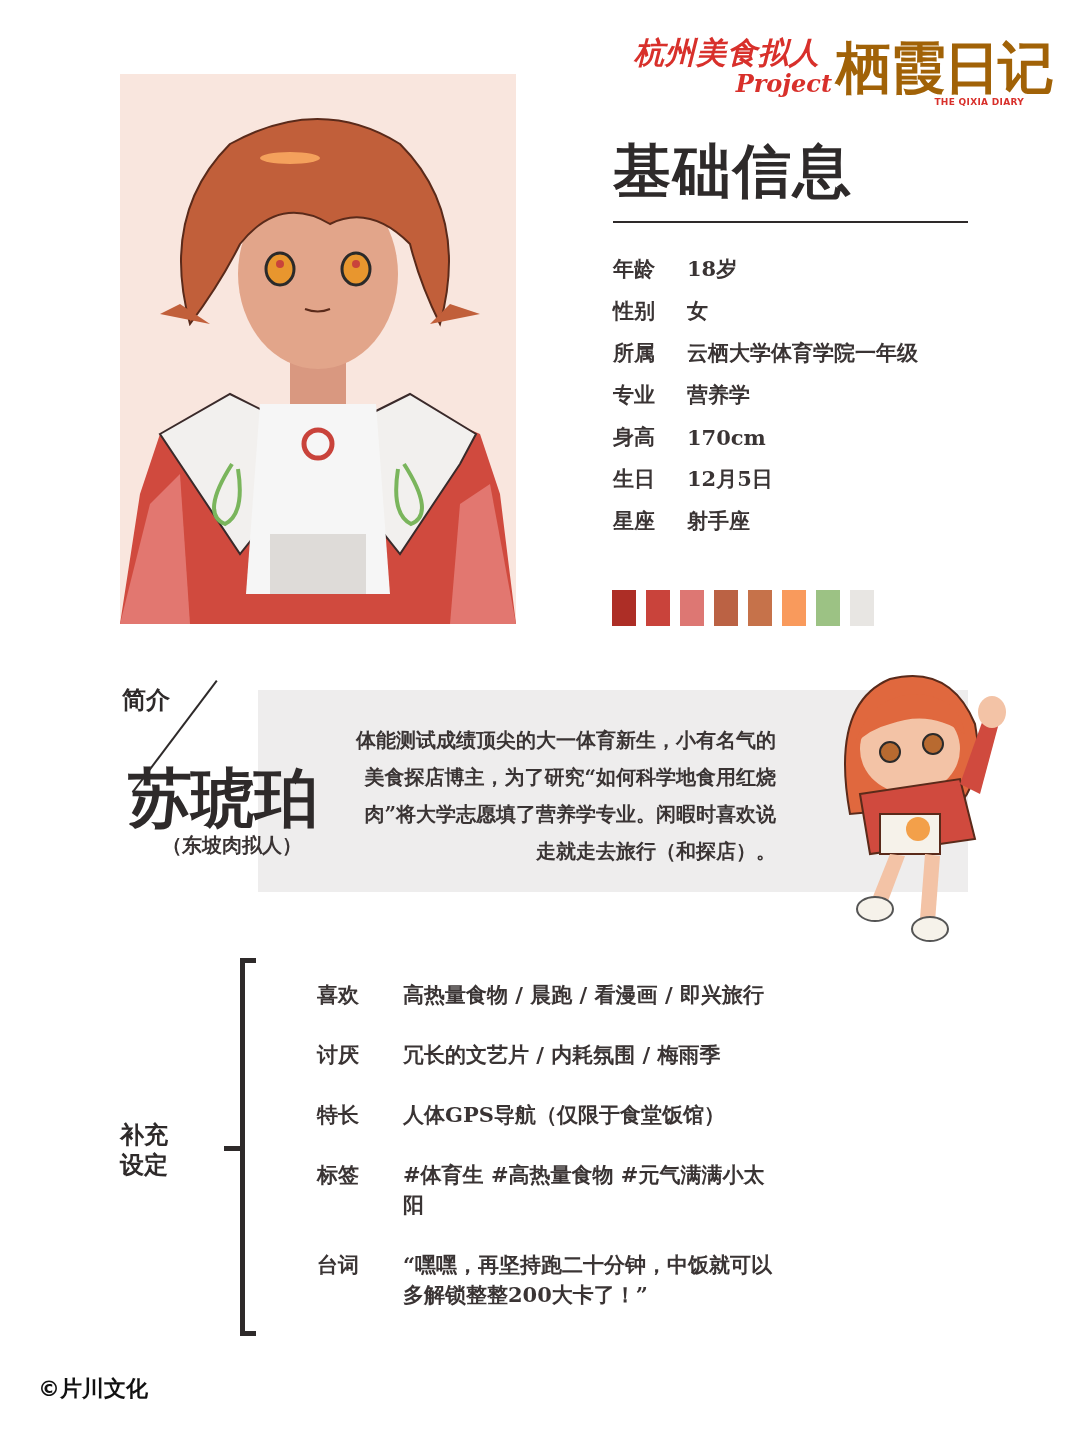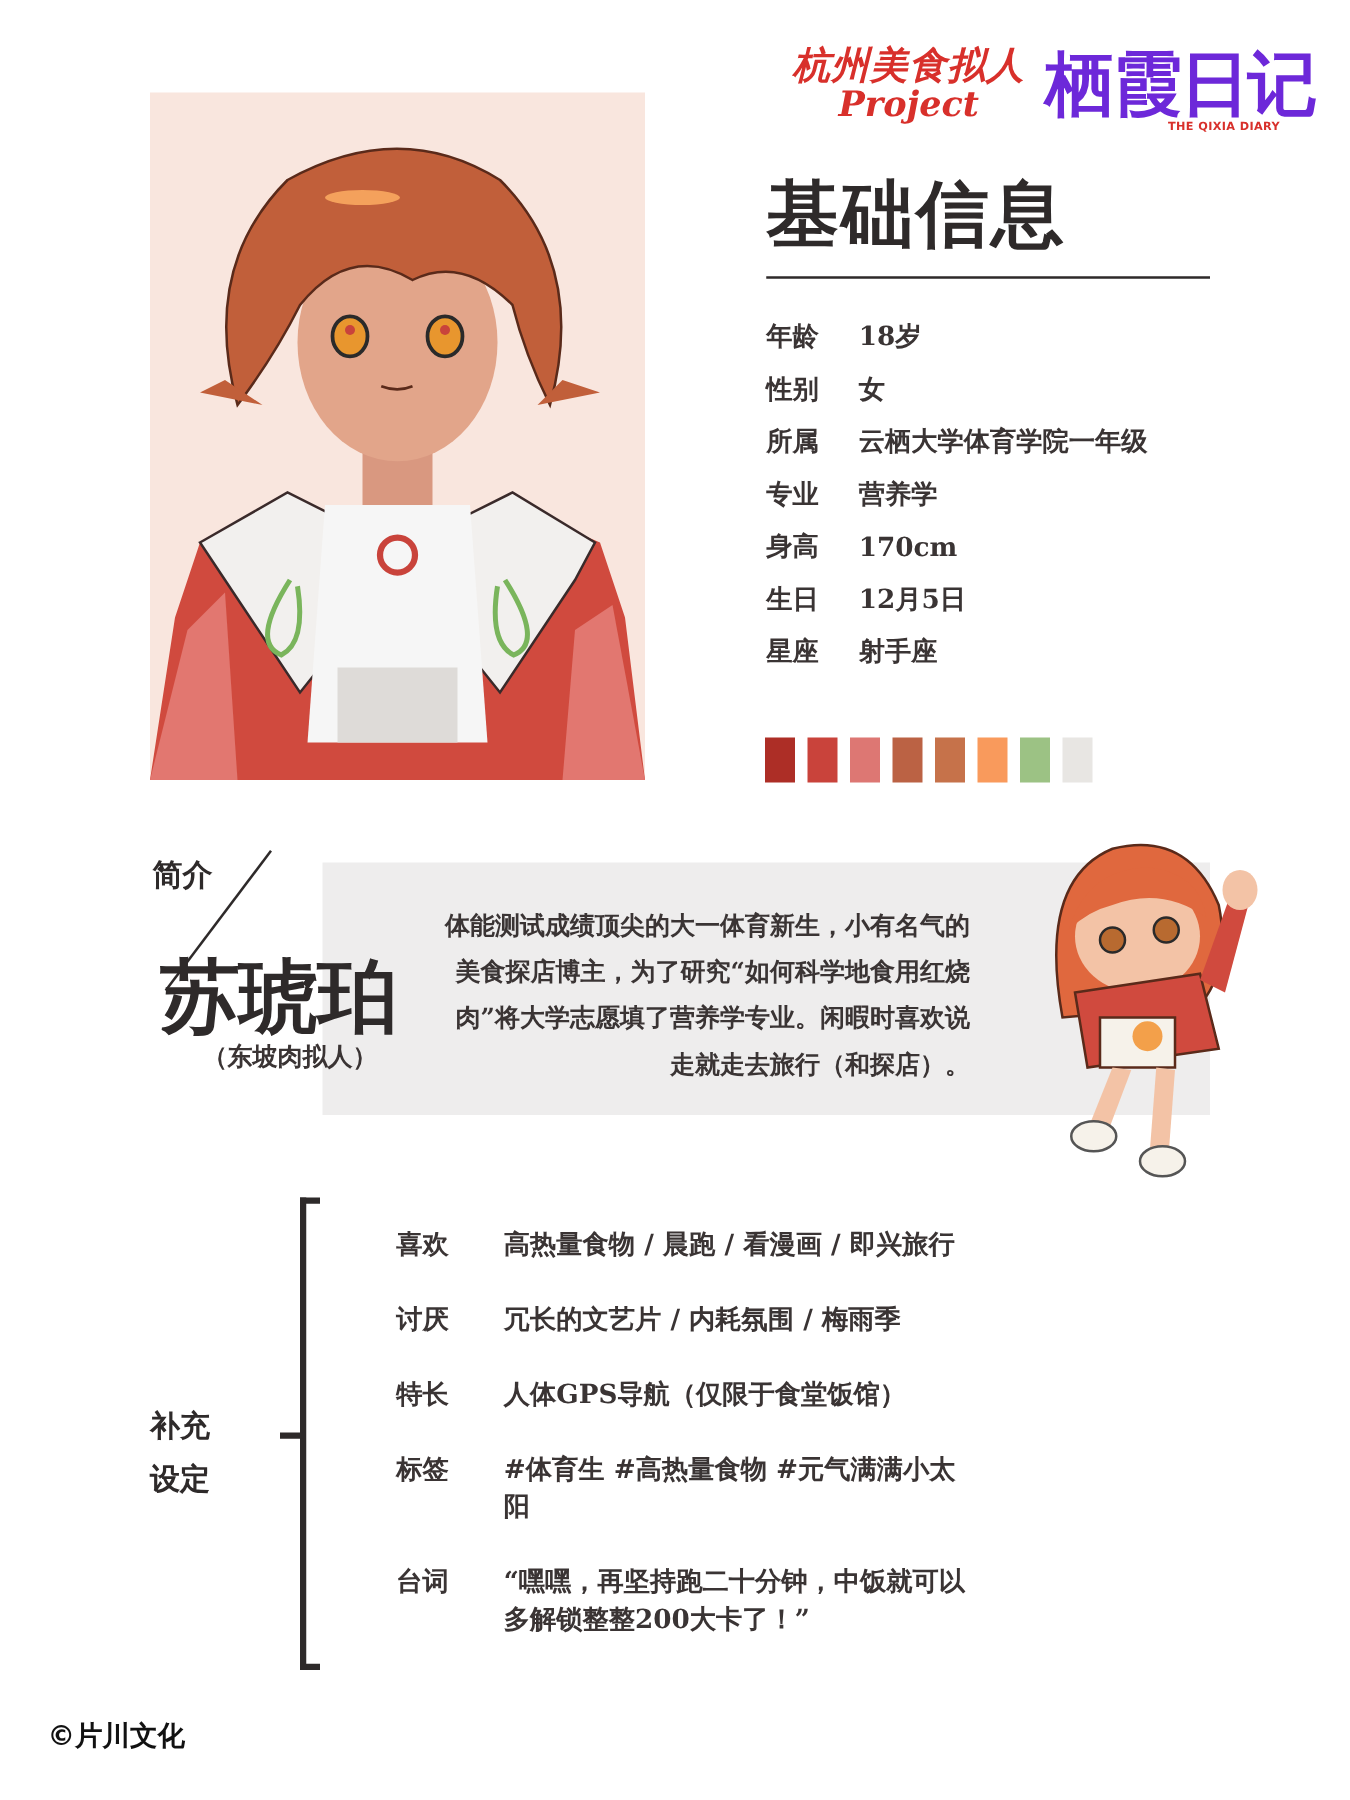--- a/index.html
+++ b/index.html
@@ -2,23 +2,23 @@
 <html><head>
 <meta charset="utf-8">
 <style>
   * { box-sizing: border-box; margin: 0; padding: 0; }
   html, body { width: 1080px; height: 1440px; background: #ffffff; overflow: hidden; }
   body { position: relative; font-family: "DejaVu Serif", "Liberation Serif", serif; color: #2e2a2a; }
 
   
   .logo-left { position: absolute; left: 622px; top: 36px; width: 210px; height: 70px; text-align: center; }
   .logo-left .cn { font-family: "DejaVu Sans", sans-serif; font-weight: bold; font-size: 30px; color: #d8302b; letter-spacing: 1px; font-style: italic; line-height: 34px; }
-  .logo-left .en { font-family: "DejaVu Serif", serif; font-weight: bold; font-style: italic; font-size: 28px; color: #d8302b; line-height: 28px; }
+  .logo-left .en { font-family: "DejaVu Serif", serif; font-weight: bold; font-style: italic; font-size: 24px; color: #d8302b; line-height: 28px; text-align: right; }
   .logo-right { position: absolute; left: 836px; top: 38px; width: 220px; height: 72px; }
-  .logo-right .cn { font-family: "DejaVu Sans", sans-serif; font-weight: bold; font-size: 56px; color: #6d28d9; line-height: 60px; letter-spacing: -2px; }
+  .logo-right .cn { font-family: "DejaVu Sans", sans-serif; font-weight: bold; font-size: 56px; color: #a16207; line-height: 60px; letter-spacing: -2px; }
   .logo-right .en { position: absolute; right: 32px; top: 59px; font-family: "DejaVu Sans", sans-serif; font-weight: bold; font-size: 9px; color: #d8302b; letter-spacing: 0.3px; }
 
   
   .portrait { position: absolute; left: 120px; top: 74px; width: 396px; height: 550px; background: #f9e6de; overflow: hidden; }
 
   
   .section-title { position: absolute; left: 613px; top: 138px; font-size: 58px; font-weight: bold; color: #2e2a2a; letter-spacing: 2px; line-height: 66px; }
   .title-rule { position: absolute; left: 613px; top: 221px; width: 355px; height: 2px; background: #2e2a2a; }
   .info-list { position: absolute; left: 613px; top: 248px; }
   .info-row { display: flex; height: 42px; align-items: center; font-size: 21px; font-weight: bold; }
@@ -33,21 +33,21 @@
   .intro-label { position: absolute; left: 122px; top: 684px; font-size: 24px; font-weight: bold; }
   .slash { position: absolute; left: 110px; top: 680px; width: 2px; height: 140px; background: #2e2a2a; transform-origin: top left; transform: translate(106px,0) rotate(37deg); }
   .intro-panel { position: absolute; left: 258px; top: 690px; width: 710px; height: 202px; background: #eeeded; }
   .char-name { position: absolute; left: 128px; top: 760px; font-size: 64px; font-weight: bold; letter-spacing: -1px; line-height: 76px; color: #2e2a2a; text-align: center; }
   .char-sub { position: absolute; left: 162px; top: 832px; font-size: 20px; color: #3a3434; font-weight: bold; }
   .intro-text { position: absolute; left: 346px; top: 722px; width: 430px; font-size: 20px; font-weight: bold; line-height: 37px; color: #3a3434; text-align: right; }
 
   
   .bracket { position: absolute; left: 240px; top: 958px; width: 16px; height: 378px; border: 5px solid #2e2a2a; border-right: none; }
   .bracket-tick { position: absolute; left: 224px; top: 1146px; width: 18px; height: 5px; background: #2e2a2a; }
-  .supp-label { position: absolute; left: 120px; top: 1120px; font-size: 24px; font-weight: bold; line-height: 42px; width: 54px; }
+  .supp-label { position: absolute; left: 120px; top: 1120px; font-size: 24px; font-weight: bold; line-height: 30px; width: 54px; }
   .supp-list { position: absolute; left: 317px; top: 980px; }
   .supp-row { display: flex; font-size: 21px; font-weight: bold; color: #3a3434; margin-bottom: 30px; line-height: 30px; }
   .supp-row .k { width: 86px; flex: none; }
   .supp-row .v { width: 380px; }
 
   .copyright { position: absolute; left: 38px; top: 1374px; font-family: "DejaVu Sans", sans-serif; font-size: 22px; font-weight: bold; color: #111; }
 
   .chibi { position: absolute; left: 800px; top: 664px; width: 230px; height: 290px; }
 </style>
 </head>

